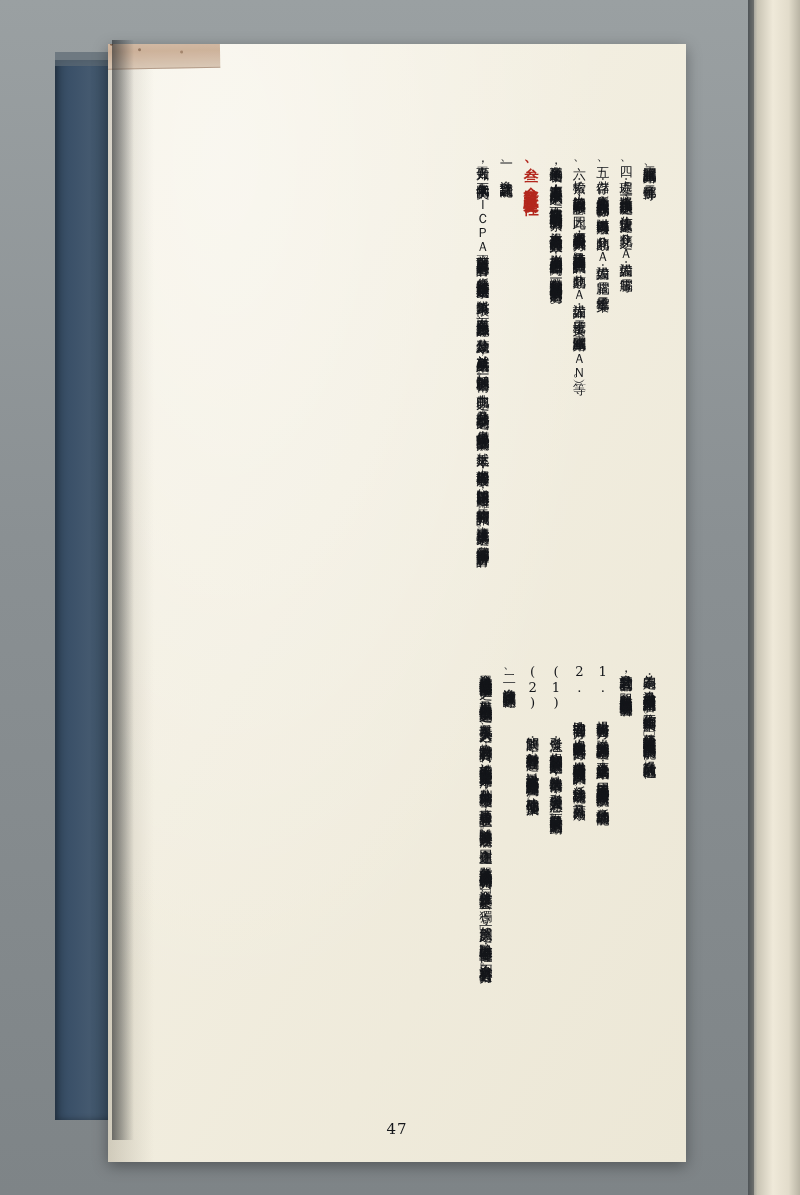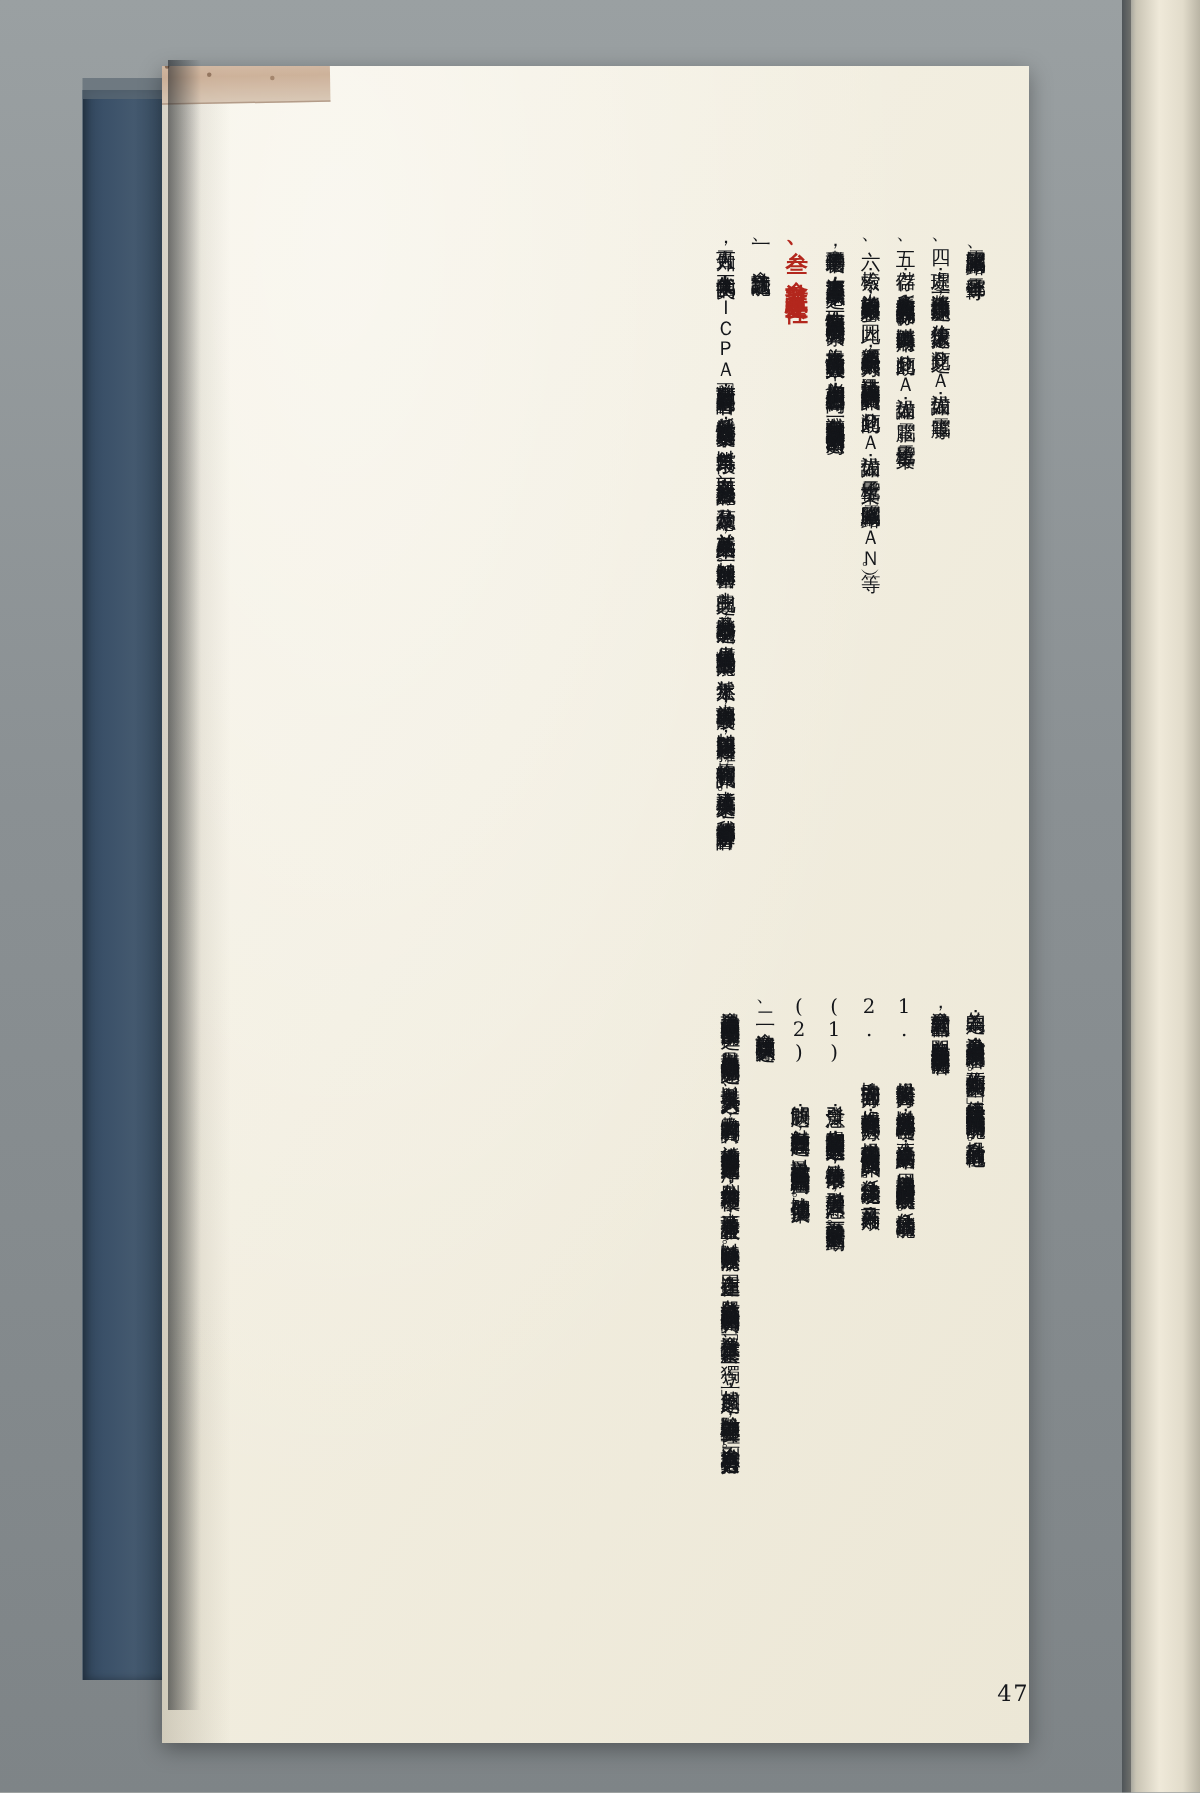--- a/index.html
+++ b/index.html
@@ -155,21 +155,21 @@
     height: 100%;
     margin-left: 2px;
   }
 
   
   #page-number {
     position: absolute;
     bottom: 24px;
     left: 0;
     width: 100%;
-    text-align: right;
+    text-align: center;
     font-family: "DejaVu Serif", "Liberation Serif", serif;
     font-size: 15px;
     color: #15171b;
     letter-spacing: 1px;
   }
 
   
   #gutter-shade {
     position: absolute;
     left: 0; top: 0;

